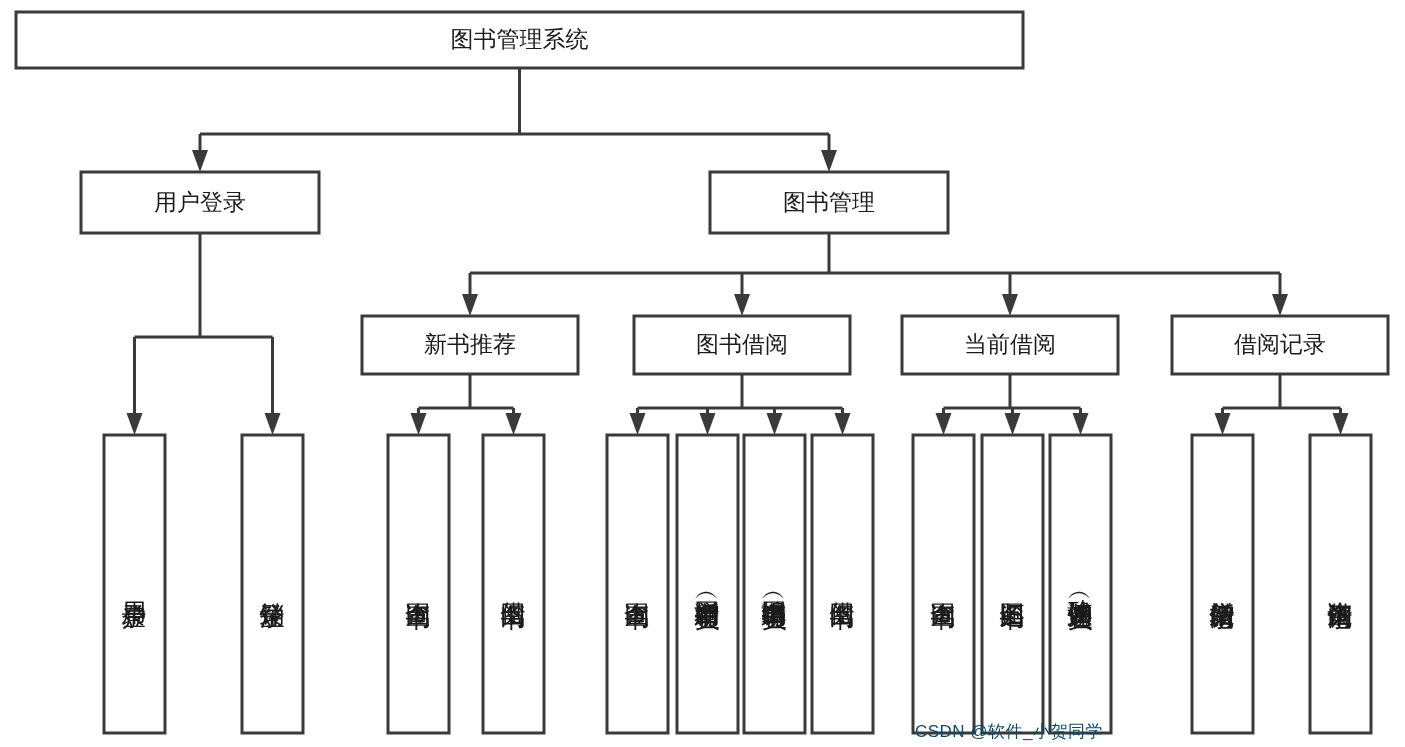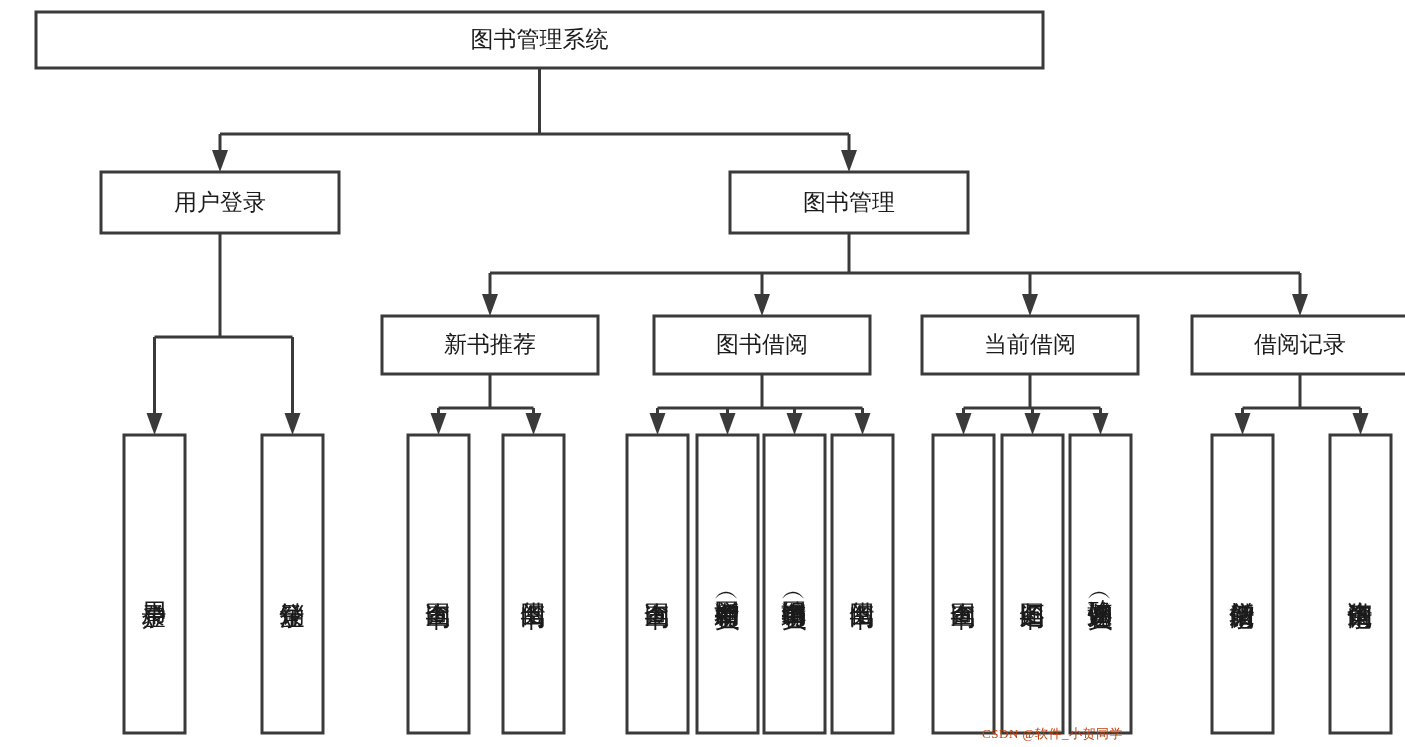--- a/index.html
+++ b/index.html
@@ -11,21 +11,20 @@
     width: 1405px;
     height: 747px;
     font-family: "Liberation Sans", "DejaVu Sans", sans-serif;
     overflow: hidden;
     position: relative;
   }
   #diagram-root {
     position: relative;
     width: 1111px;
     height: 747px;
-    margin-left: 20px;
   }
   svg.flow {
     position: absolute;
     top: 0;
     left: 0;
     width: 1405px;
     height: 747px;
   }
   .node-rect {
     fill: #ffffff;
@@ -61,23 +60,23 @@
     display: flex;
     align-items: center;
     justify-content: center;
     white-space: nowrap;
     pointer-events: none;
   }
   .watermark {
     position: absolute;
     right: 8px;
     bottom: 4px;
-    font-family: Liberation Serif, serif;
-    font-size: 13px;
-    color: #c2410c;
+    font-family: Liberation Sans, sans-serif;
+    font-size: 17px;
+    color: #0c4a6e;
     letter-spacing: 0.5px;
     white-space: nowrap;
   }
 </style>
 </head>
 <body>
 
 <div id="diagram-root">
 
   <svg class="flow" viewBox="0 0 1405 747">

